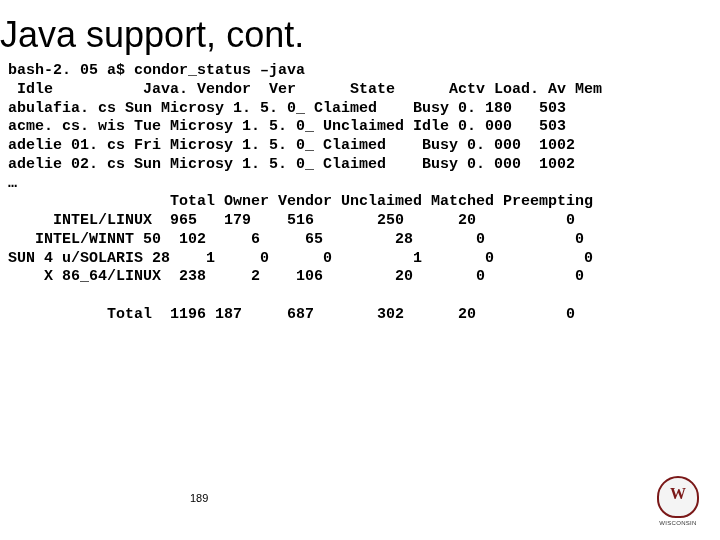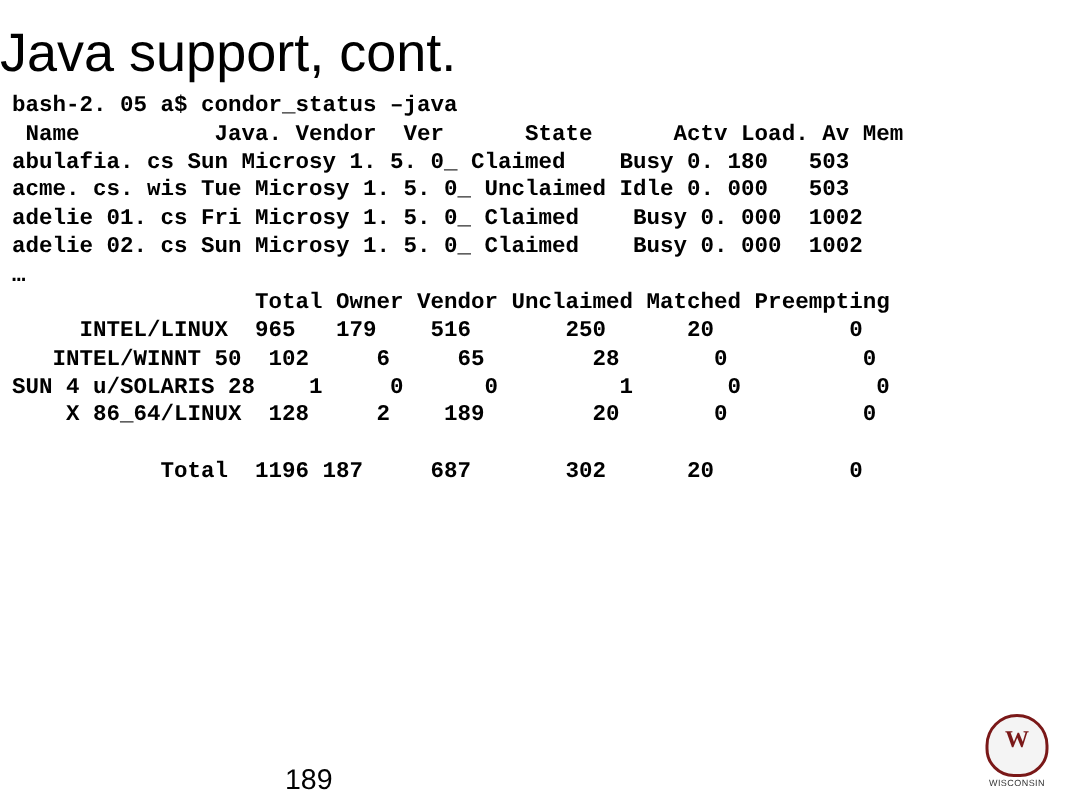--- a/index.html
+++ b/index.html
@@ -60,22 +60,22 @@
   }
   .condor-logo .und {
     position: absolute;
     left: 28px; top: 22px;
     width: 60px; height: 2px;
     background: #7a1818;
   }
   .pagenum {
     position: absolute;
     left: 190px;
-    bottom: 0;
-    font-size: 19px;
+    bottom: 28px;
+    font-size: 11px;
   }
   .url {
     position: absolute;
     left: 0; right: 0;
     bottom: 14px;
     text-align: center;
     font-size: 13px;
     font-weight: bold;
   }
   .wisc-logo {
@@ -108,31 +108,31 @@
     margin-top: 2px;
     letter-spacing: 0.3px;
   }
 </style>
 </head>
 <body>
 
 <div class="title">Java support, cont.</div>
 
 <div class="terminal"><span>bash-2. 05 a$</span> <span>condor_status –java</span>
-<span> Name          Java. Vendor  Ver      State      Actv Load. Av Mem</span>
+<span> Idle          Java. Vendor  Ver      State      Actv Load. Av Mem</span>
 <span>abulafia. cs Sun Microsy 1. 5. 0_ Claimed    Busy 0. 180   503</span>
 <span>acme. cs. wis Tue Microsy 1. 5. 0_ Unclaimed Idle 0. 000   503</span>
 <span>adelie 01. cs Fri Microsy 1. 5. 0_ Claimed    Busy 0. 000  1002</span>
 <span>adelie 02. cs Sun Microsy 1. 5. 0_ Claimed    Busy 0. 000  1002</span>
 <span>…</span>
 <span>                  Total Owner Vendor Unclaimed Matched Preempting</span>
 <span>     INTEL/LINUX  965   179    516       250      20          0</span>
 <span>   INTEL/WINNT 50  102     6     65        28       0          0</span>
 <span>SUN 4 u/SOLARIS 28    1     0      0         1       0          0</span>
-<span>    X 86_64/LINUX  128     2    189        20       0          0</span>
+<span>    X 86_64/LINUX  238     2    106        20       0          0</span>
 
 <span>           Total  1196 187     687       302      20          0</span>
 </div>
 
 <div class="footer">
   <div class="pagenum">189</div>
   <div class="wisc-logo">
     <div class="crest">
       <div class="w">W</div>
     </div>

